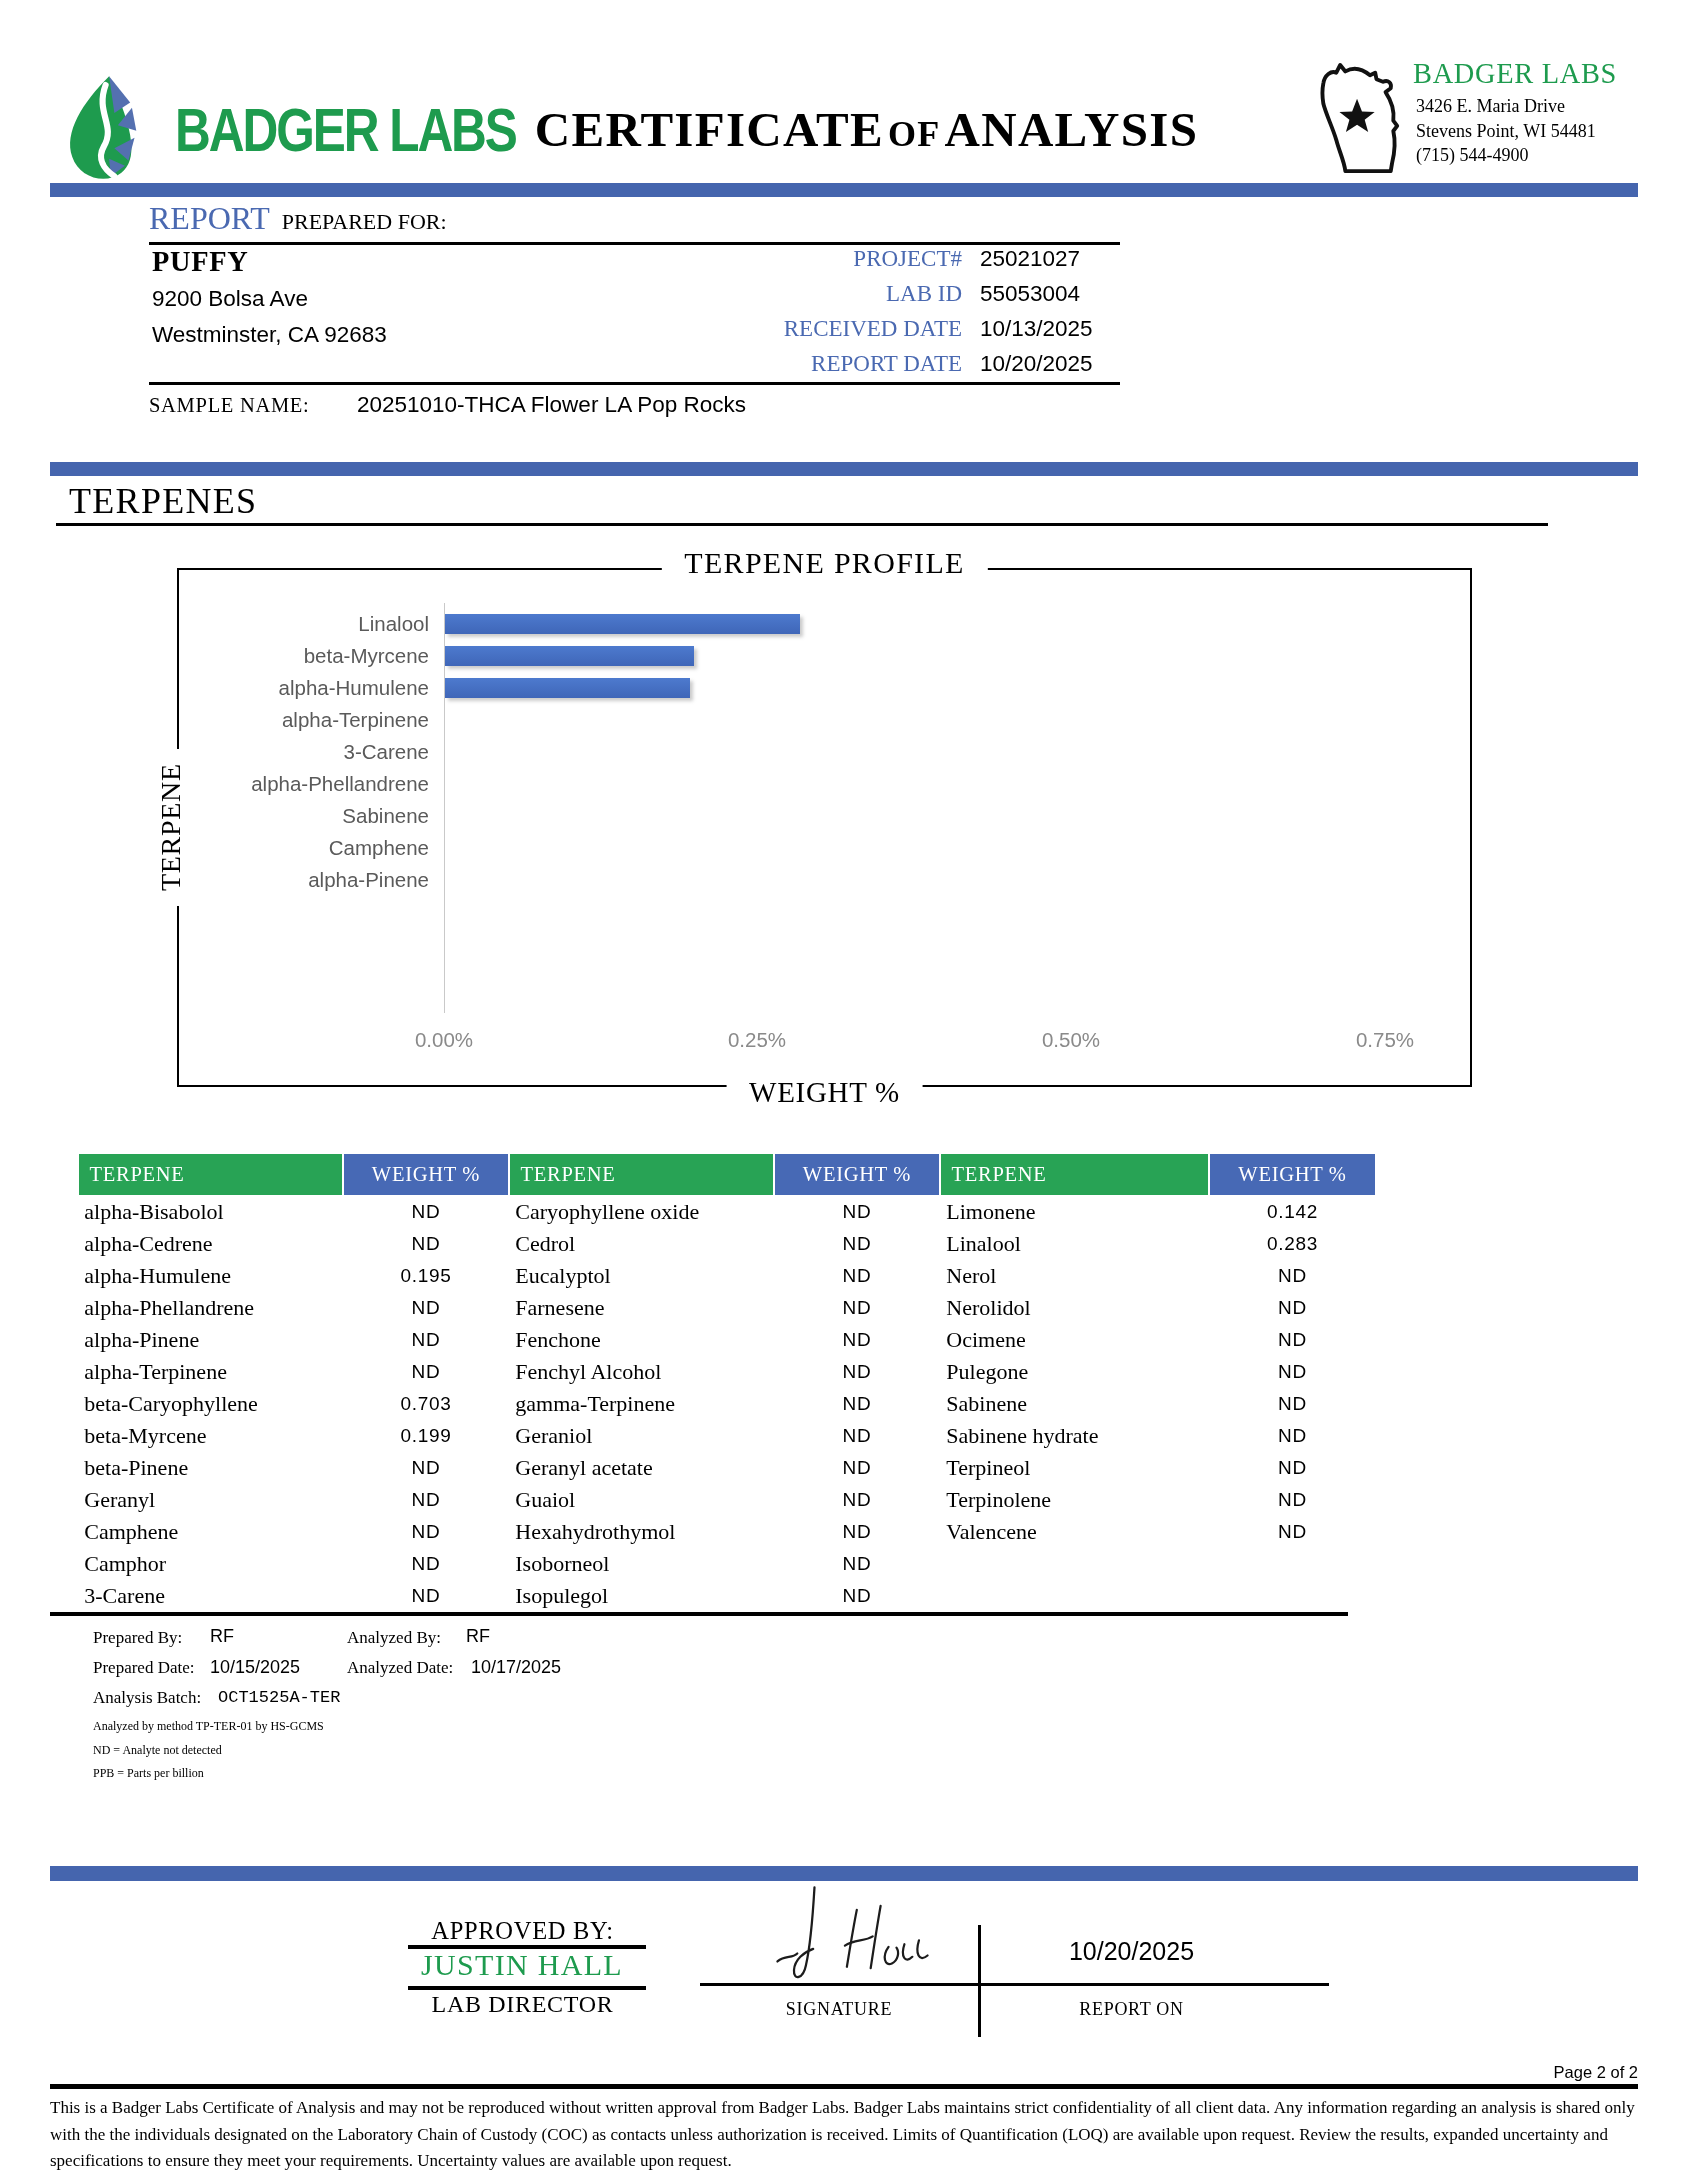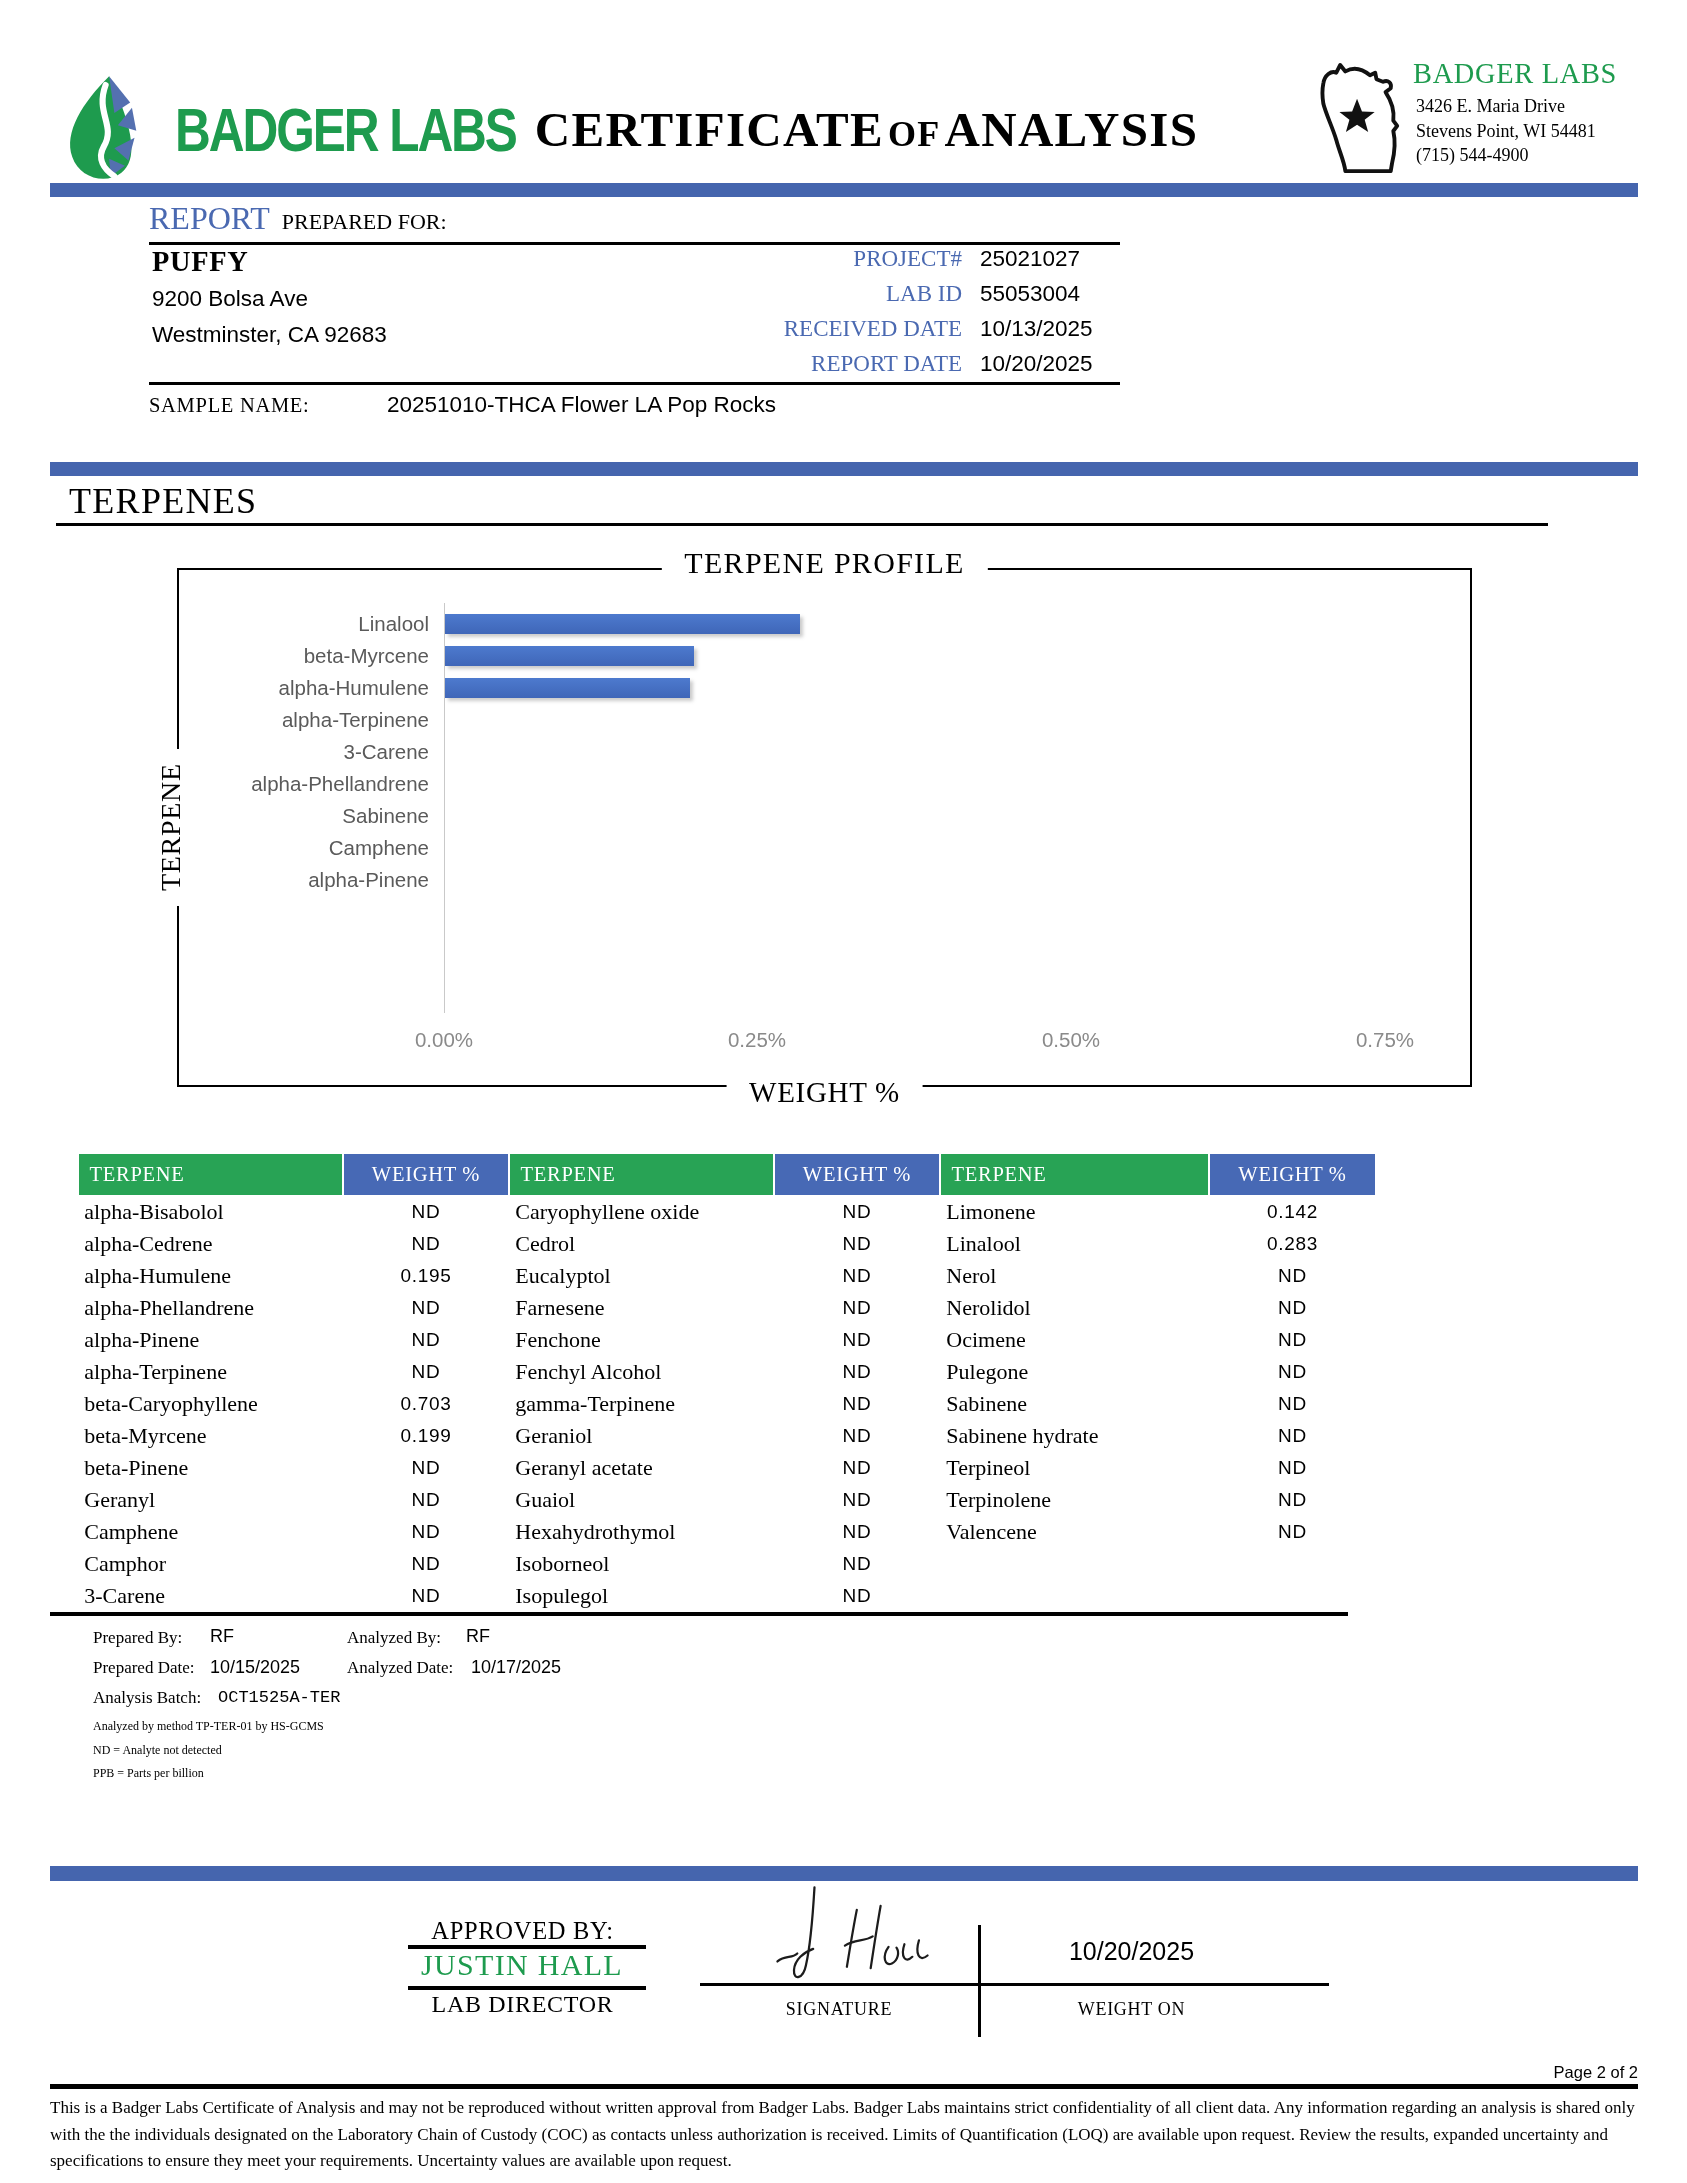--- a/index.html
+++ b/index.html
@@ -20,21 +20,21 @@
   
   .report-hdr { left:149px; top:200px; white-space:nowrap; }
   .report-word { color:#4a69b1; font-size:32px; }
   .prepared-for { color:#000; font-size:22px; margin-left:9.3px; }
   .rule { background:#000; }
   .client-name { left:152px; top:246px; font-size:28.4px; font-weight:bold; letter-spacing:0.7px; }
   .client-line { font-family:"Liberation Sans", sans-serif; font-size:22.5px; }
   .meta-label { width:238px; text-align:right; color:#4a69b1; font-size:23px; white-space:nowrap; }
   .meta-value { font-family:"Liberation Sans", sans-serif; font-size:22.5px; white-space:nowrap; }
   .sample-label { left:149px; top:394px; font-size:20.5px; letter-spacing:0.7px; }
-  .sample-value { left:357px; top:392px; font-family:"Liberation Sans", sans-serif; font-size:22.5px;margin-left:30px; }
+  .sample-value { left:357px; top:392px; font-family:"Liberation Sans", sans-serif; font-size:22.5px; }
 
   
   .section-title { left:69px; top:480px; font-size:36px; letter-spacing:1.3px; }
 
   .chart-box { left:177px; top:568px; width:1291px; height:515px; border:2.6px solid #000; }
   .chart-title { position:absolute; left:50%; top:-24px; transform:translateX(-50%); background:#fff; padding:0 23px; font-size:30px; letter-spacing:1.3px; white-space:nowrap; }
   .x-axis-label { position:absolute; left:50%; bottom:-24px; transform:translateX(-50%); background:#fff; padding:0 23px; font-size:29px; letter-spacing:0.7px; white-space:nowrap; }
   .y-axis-label { position:absolute; left:-24px; top:179px; background:#fff; padding:14.6px 0; font-size:28px; letter-spacing:0.7px; writing-mode:vertical-rl; transform:rotate(180deg); }
   .plot-rows { position:absolute; left:0; top:38px; width:1291px; }
   .chart-row { height:32px; display:flex; align-items:center; }
@@ -315,18 +315,18 @@
       <path d="M208,98 C198,112 202,128 213,123 C222,119 225,106 220,99"></path>
       <path d="M232,94 C226,112 233,124 244,113"></path>
       <path d="M254,88 C248,108 254,122 267,111"></path>
     </g>
   </svg>
 </span>
 <div class="abs rule" style="left:700px; top:1983px; width:629px; height:3.3px;"></div>
 <div class="abs rule" style="left:978px; top:1925px; width:2.6px; height:112px;"></div>
 <div class="abs signed-on-date">10/20/2025</div>
 <div class="abs sig-col-label" style="left:700px; top:1999px; width:278px;">SIGNATURE</div>
-<div class="abs sig-col-label" style="left:986px; top:1999px; width:291px;">WEIGHT ON</div>
+<div class="abs sig-col-label" style="left:986px; top:1999px; width:291px;">REPORT ON</div>
 
 <div class="abs page-num">Page 2 of 2</div>
 <div class="abs rule" style="left:50px; top:2084px; width:1588px; height:5.3px;"></div>
 <div class="abs disclaimer">This is a Badger Labs Certificate of Analysis and may not be reproduced without written approval from Badger Labs. Badger Labs maintains strict confidentiality of all client data. Any information regarding an analysis is shared only with the the individuals designated on the Laboratory Chain of Custody (COC) as contacts unless authorization is received. Limits of Quantification (LOQ) are available upon request. Review the results, expanded uncertainty and specifications to ensure they meet your requirements. Uncertainty values are available upon request.</div>
 
 
 </body></html>

